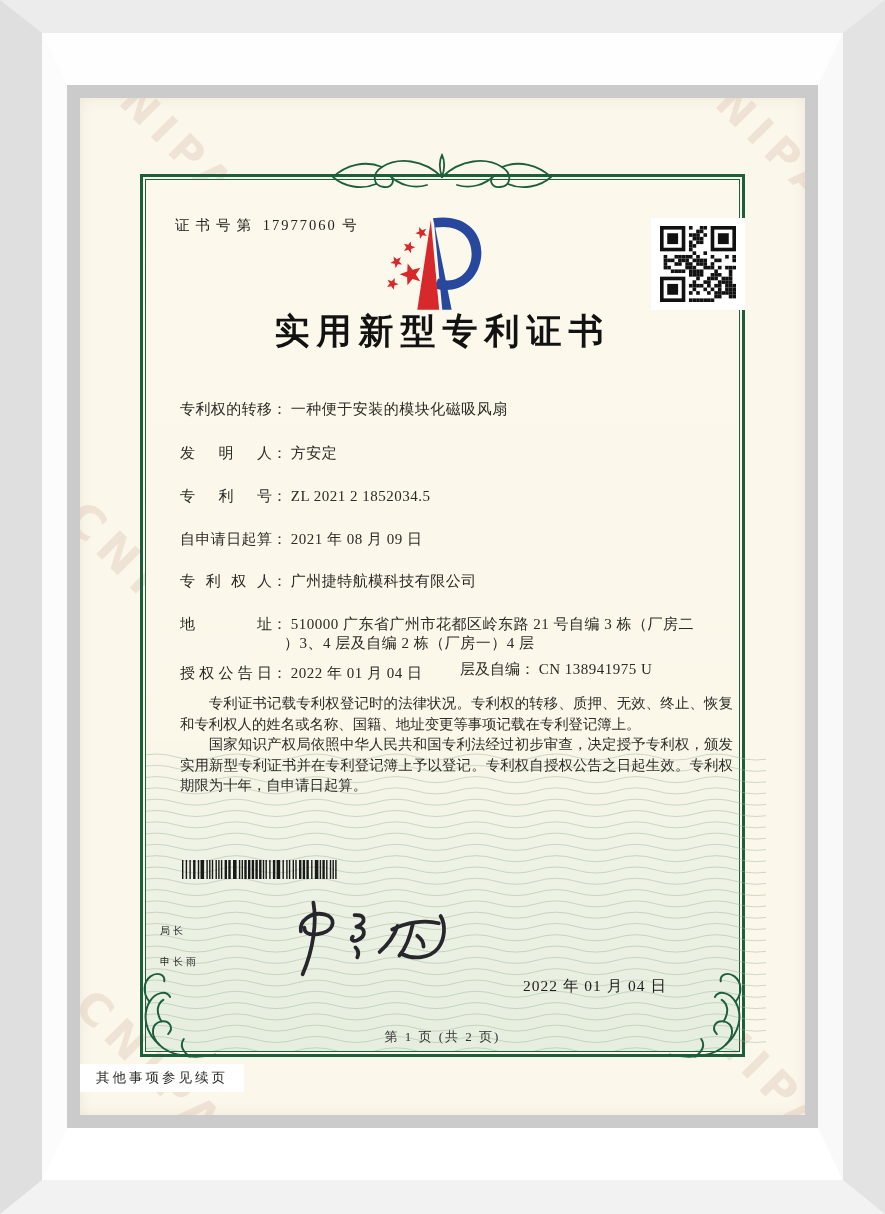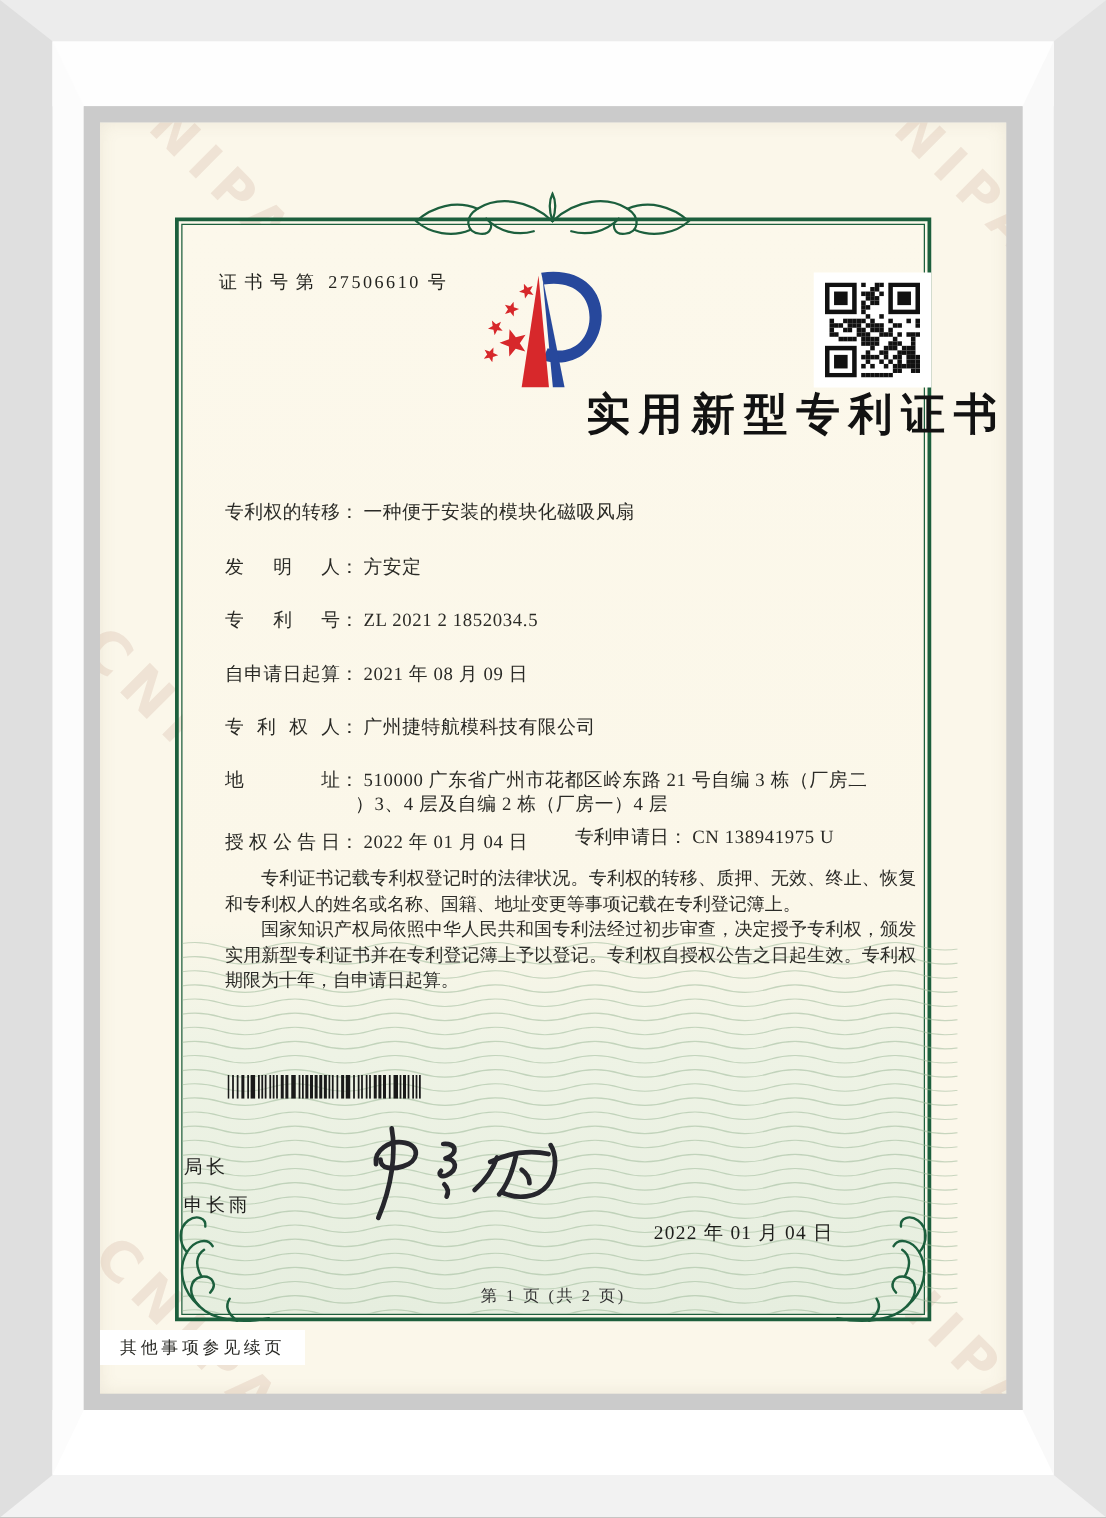--- a/index.html
+++ b/index.html
@@ -36,36 +36,36 @@
   .flourish-corner{position:absolute;width:88px;height:94px}
   .flourish-bl{left:51px;top:870px;transform:scaleX(-1)}
   .flourish-br{left:586px;top:870px}
 
   
   .certno{position:absolute;left:95px;top:118px;font-size:14.5px;color:var(--ink);letter-spacing:2px}
   .certno .sp{letter-spacing:6px}
   .logo{position:absolute;left:303px;top:116px;width:104px;height:100px}
   .qrbox{position:absolute;left:571px;top:120px;width:94px;height:92px;background:#fff;
     display:flex;align-items:center;justify-content:center}
-  .title{position:absolute;left:0;top:210px;width:725px;text-align:right;
+  .title{position:absolute;left:0;top:210px;width:725px;text-align:center;
     font-size:35px;font-weight:bold;color:#121212;letter-spacing:7px}
 
   .fields{position:absolute;left:100px;top:0;width:560px;font-size:15px;color:#2a2a26}
   .frow{position:absolute;left:0;white-space:nowrap}
   .flabel{display:inline-block;width:92px;text-align:justify;text-align-last:justify;vertical-align:top}
   .fvalue{letter-spacing:.5px}
   .addr2{position:absolute;left:104px;white-space:nowrap;letter-spacing:.5px}
   .frow2{position:absolute;white-space:nowrap}
 
   .bodytext{position:absolute;left:100px;top:595px;width:553px;font-size:14.4px;
     line-height:20.5px;color:#2c2c28;text-align:justify}
   .bodytext p{text-indent:2em;margin:0}
 
   .barcode{position:absolute;left:102px;top:762px;width:157px;height:19px}
-  .signer{position:absolute;left:67px;font-size:15px;letter-spacing:3px;color:#1e1e1c}
+  .signer{position:absolute;left:80px;font-size:10px;letter-spacing:3px;color:#1e1e1c}
   .signer-title{top:826px}.signer-name{top:857px}
   .signature{position:absolute;left:185px;top:786px;width:215px;height:100px}
   .issuedate{position:absolute;left:385px;top:878px;width:260px;text-align:center;
     font-size:15.5px;color:#1e1e1c;letter-spacing:1px}
   .pageinfo{position:absolute;left:60px;top:930px;width:605px;text-align:center;
     font-size:13px;color:#333;letter-spacing:2px}
   .contnote{position:absolute;left:0;top:966px;width:725px;}
   .contnote span{display:inline-block;background:#fff;padding:5px 16px;font-size:13.5px;
     letter-spacing:3px;color:#2a2a26}
 </style>
@@ -147,21 +147,21 @@
         <path d="M4,88 C28,93 50,89 61,78 C71,68 69,56 59,54 C50,53 46,61 52,67"></path>
         <path d="M61,78 C75,66 79,48 71,34 C65,24 54,22 50,29"></path>
         <path d="M71,34 C78,26 78,14 70,8 C63,3 55,6 56,13"></path>
         <path d="M59,54 C65,44 63,36 57,32"></path>
         <path d="M30,90 C38,84 40,78 36,72"></path>
       </g>
     </svg>
 
     <div class="certno">
       <span class="sp">证书号第</span>
-      <span>27506610</span>
+      <span>17977060</span>
       <span class="sp">号</span>
     </div>
 
     <svg class="logo" viewBox="0 0 100 96">
       <path d="M48,4 C82,-1 98,21 94,44 C90,67 69,78 49,71 L53,62 C69,68 83,58 85,42 C87,24 75,9 50,13 Z" fill="#27489c"></path>
       <polygon points="46,6 54,92 33,92" fill="#d7282b"></polygon>
       <polygon points="49,7 66,92 57,92" fill="#27489c"></polygon>
       <g id="logo-stars">
           <polygon points="23.7,47.5 28.5,53.6 36.0,51.7 31.6,58.1 35.8,64.6 28.4,62.4 23.5,68.4 23.2,60.7 16.0,57.8 23.3,55.2 " fill="#d7282b"></polygon>
           <polygon points="11.3,61.5 11.2,65.7 15.0,67.5 10.9,68.7 10.4,72.8 8.0,69.3 3.9,70.1 6.5,66.8 4.5,63.1 8.4,64.5 " fill="#d7282b"></polygon>
@@ -344,21 +344,21 @@
       <div class="frow" style="top:517px">
         <span class="flabel">地址</span><span>：</span>
         <span class="fvalue">510000 广东省广州市花都区岭东路 21 号自编 3 栋（厂房二</span>
       </div>
       <div class="addr2" style="top:536px">）3、4 层及自编 2 栋（厂房一）4 层</div>
       <div class="frow" style="top:566px">
         <span class="flabel">授权公告日</span><span>：</span>
         <span class="fvalue">2022 年 01 月 04 日</span>
       </div>
       <div class="frow2" style="top:562px;left:280px">
-        <span>专利申请日</span><span>：</span>
+        <span>层及自编</span><span>：</span>
         <span class="fvalue">CN 138941975 U</span>
       </div>
     </div>
 
     <div class="bodytext">
       <p>专利证书记载专利权登记时的法律状况。专利权的转移、质押、无效、终止、恢复和专利权人的姓名或名称、国籍、地址变更等事项记载在专利登记簿上。</p>
       <p>国家知识产权局依照中华人民共和国专利法经过初步审查，决定授予专利权，颁发实用新型专利证书并在专利登记簿上予以登记。专利权自授权公告之日起生效。专利权期限为十年，自申请日起算。</p>
     </div>
 
     <svg class="barcode" id="barcode" viewBox="0 0 157 19" preserveAspectRatio="none">

